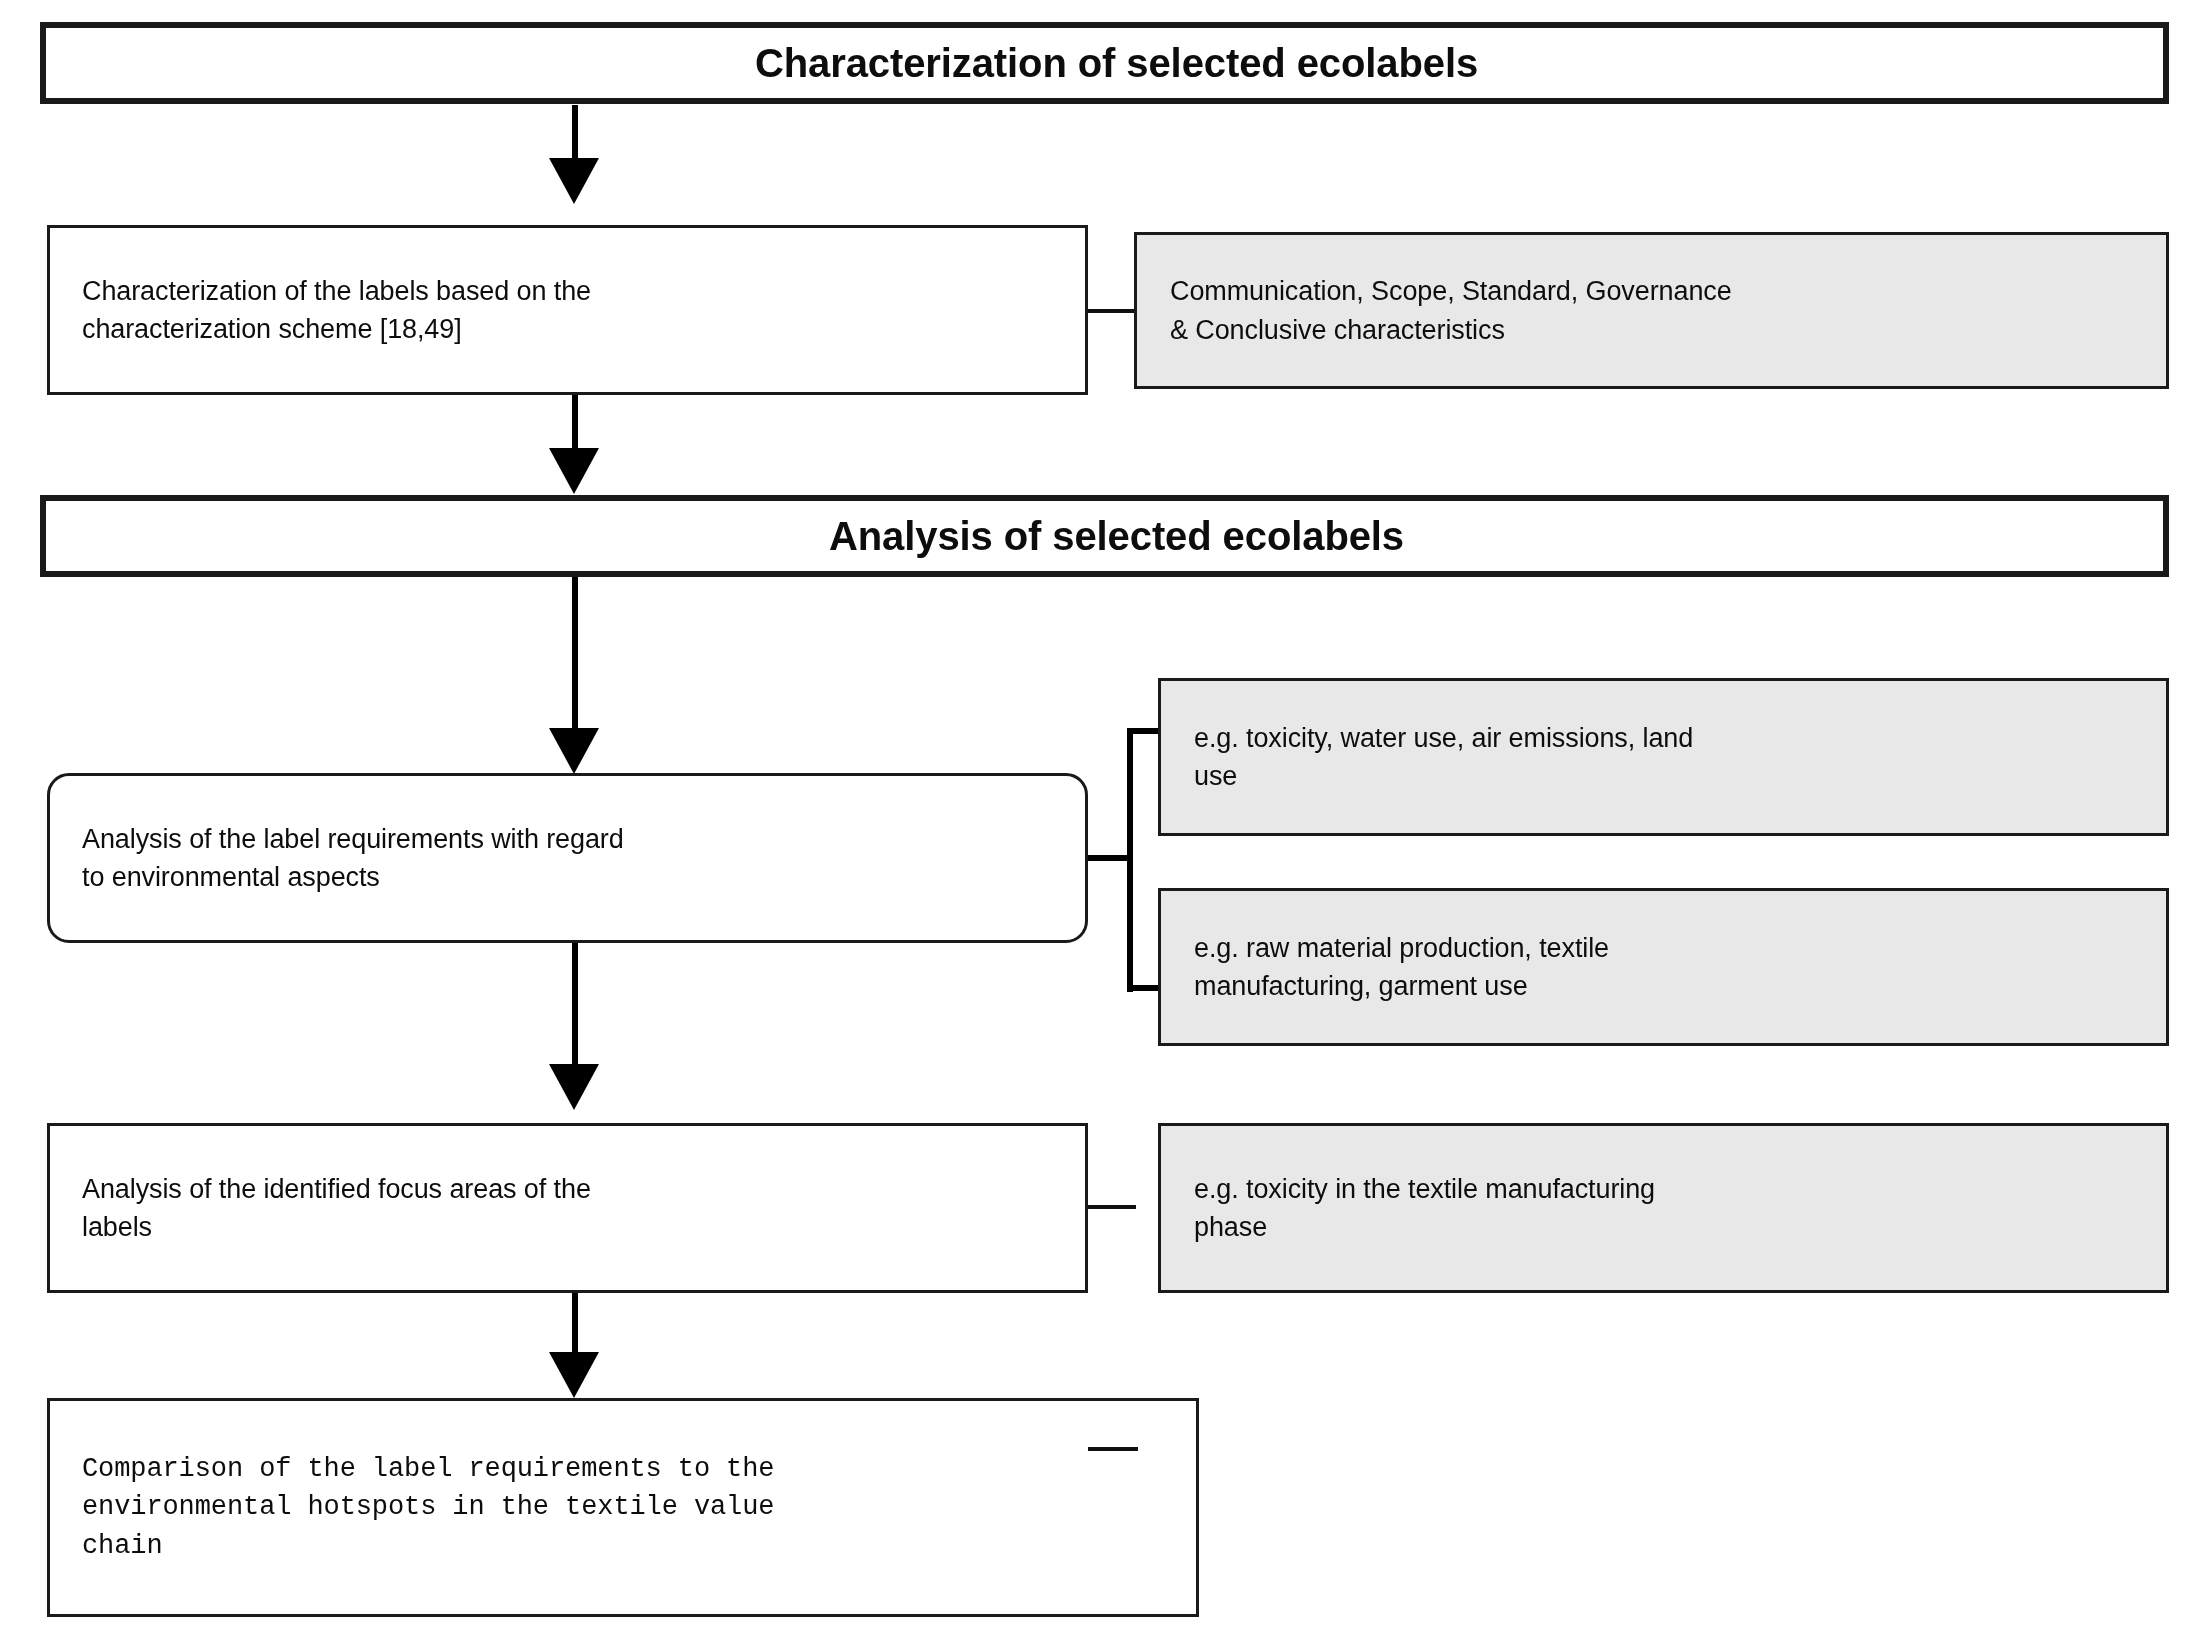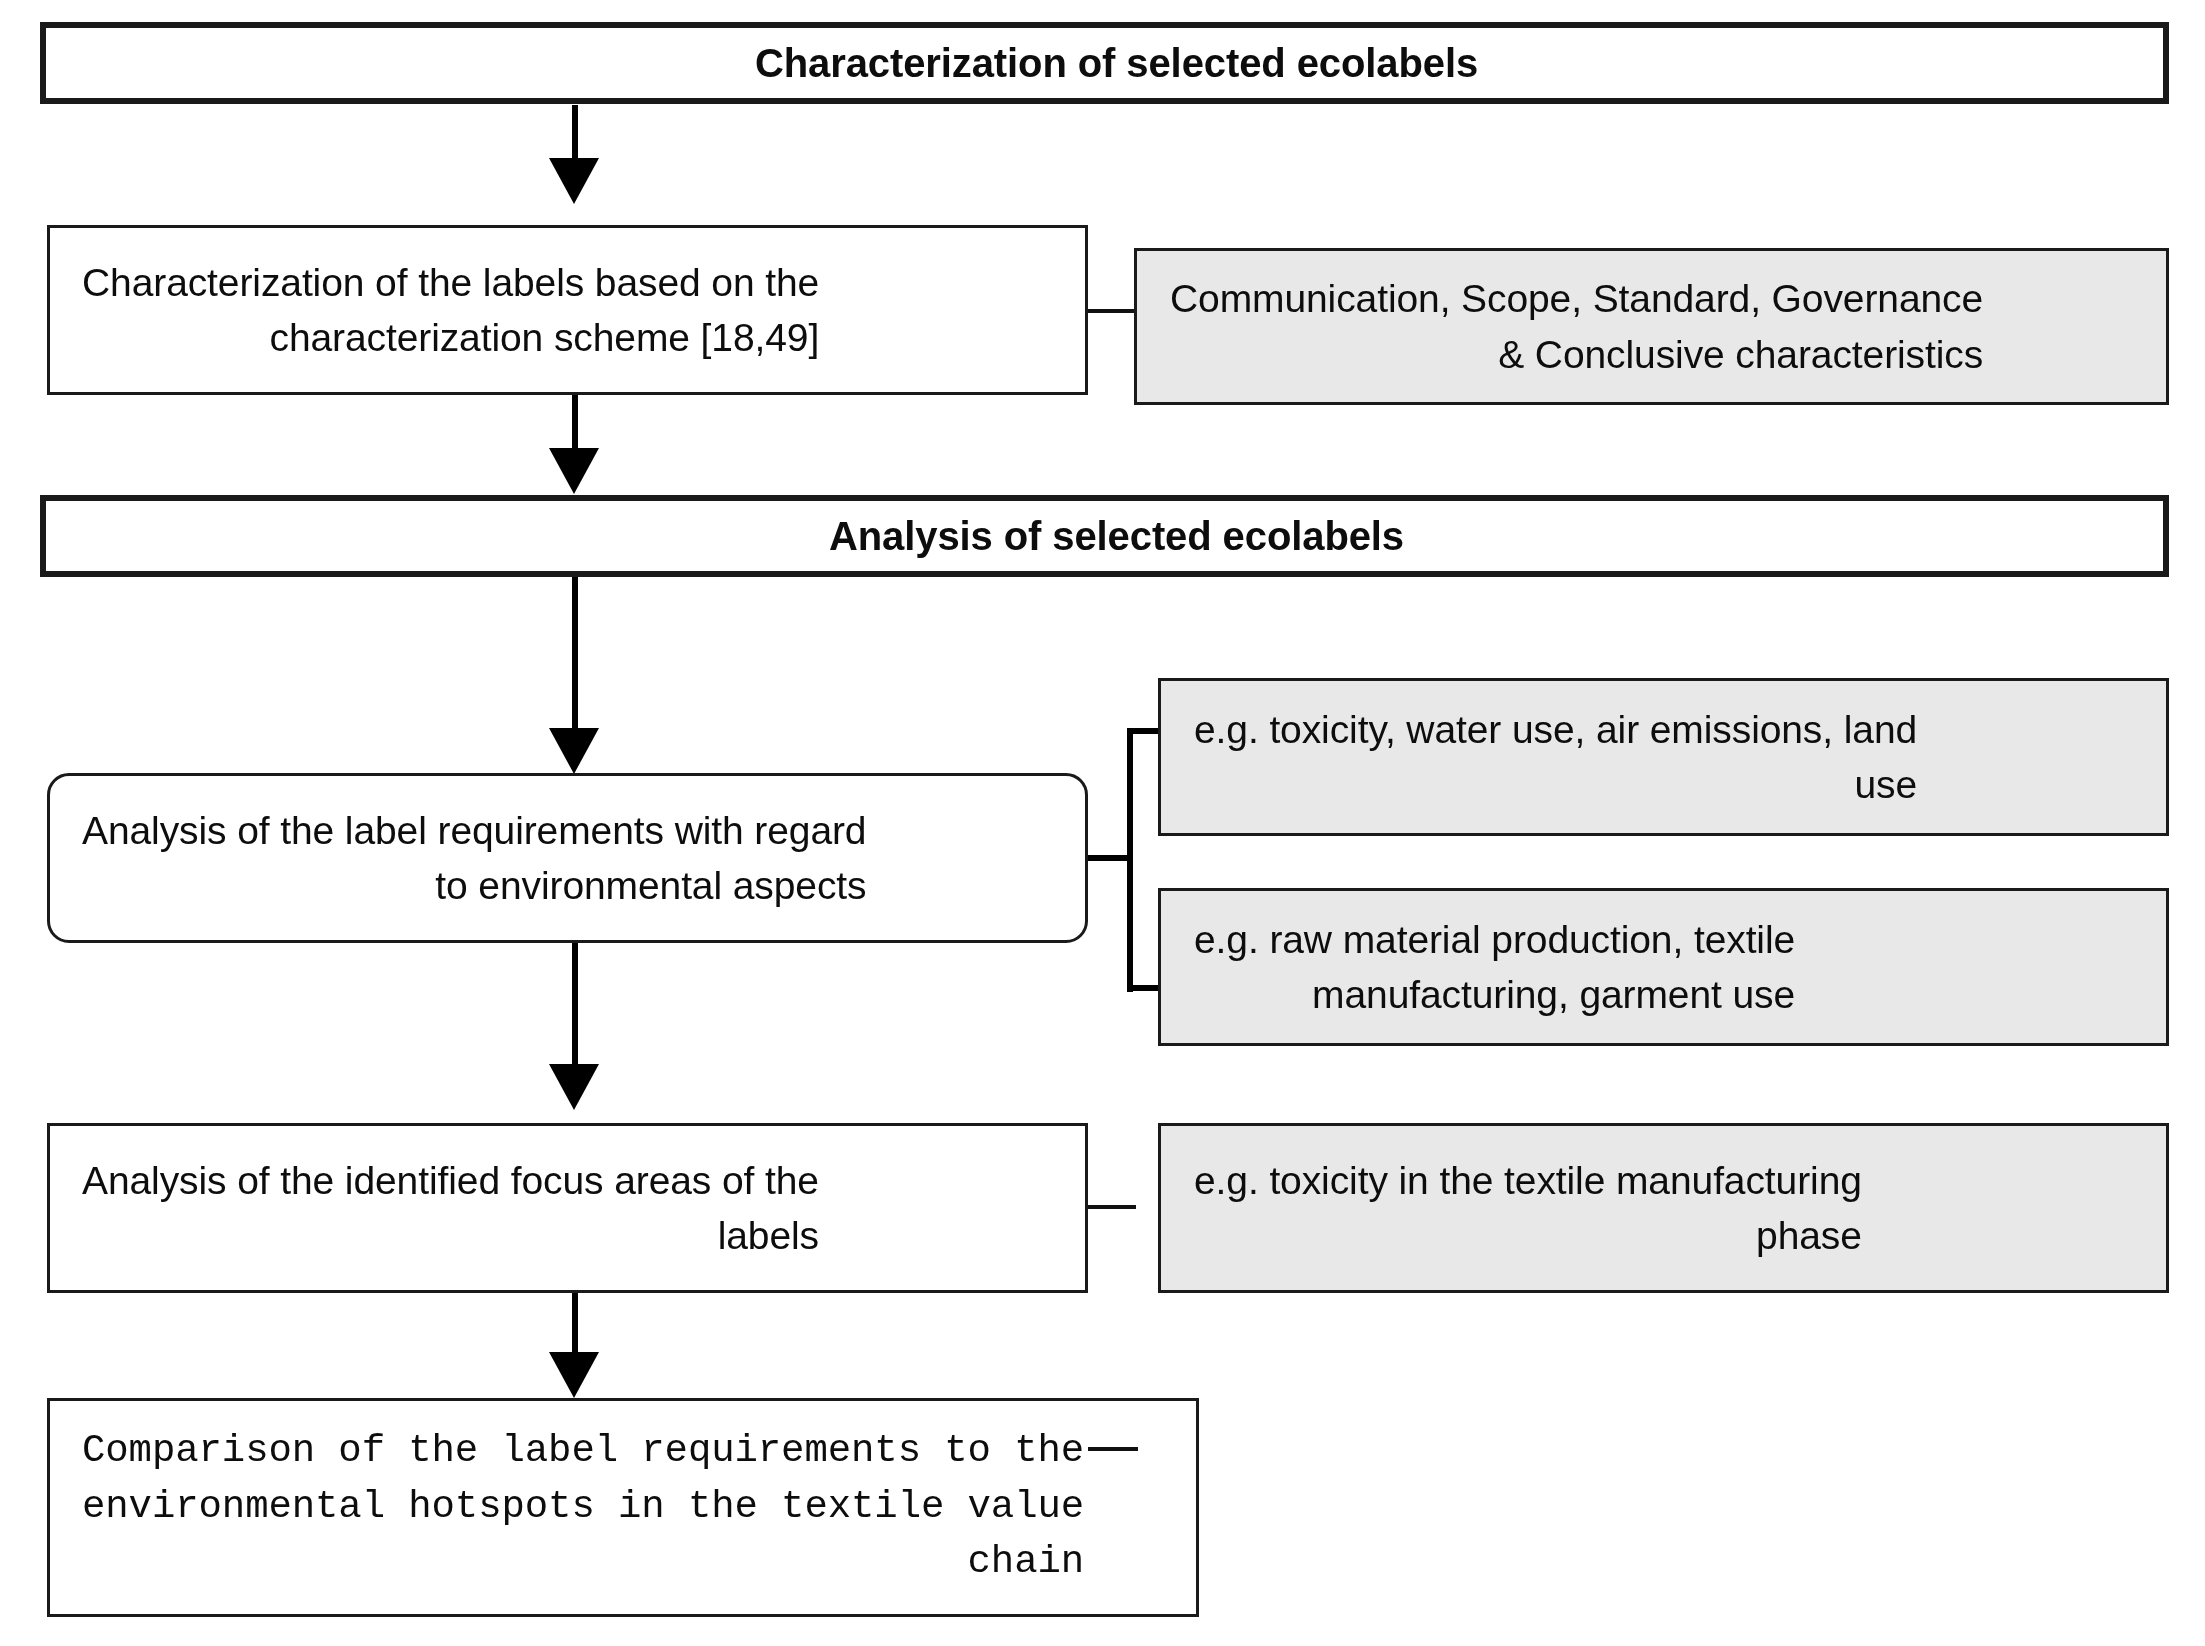--- a/index.html
+++ b/index.html
@@ -28,27 +28,26 @@
   .node.header-node {
     border-width: 6.4px;
     justify-content: center;
     padding-left: 24px;
   }
   .node.gray-node {
     background: #e8e8e8;
     border-width: 3.7px;
   }
   .node-text {
-    font-size: 39px;
+    font-size: 27px;
     line-height: 1.42;
     color: #0d0d0d;
     padding: 0 0 0 32px;
     letter-spacing: -0.1px;
     white-space: pre-line;
-    text-align: right;
   }
   .header-node .node-text {
     font-weight: bold;
     font-size: 40px;
     padding: 0;
     text-align: center;
   }
   .gray-node .node-text {
     padding-left: 33px;
   }
@@ -89,21 +88,21 @@
   <div class="vline" style="left:572px; top:105px; height:64px;"></div>
   <div class="arrowhead" style="left:549px; top:158px;"></div>
 
   <div class="node" style="left:47px; top:225px; width:1041px; height:170px;">
     <span class="node-text">Characterization of the labels based on the
 characterization scheme [18,49]</span>
   </div>
 
   <div class="hline thin" style="left:1088px; top:309px; width:48px;"></div>
 
-  <div class="node gray-node" style="left:1134px; top:232px; width:1035px; height:157px;margin-top:16px;">
+  <div class="node gray-node" style="left:1134px; top:232px; width:1035px; height:157px;">
     <span class="node-text">Communication, Scope, Standard, Governance
 &amp; Conclusive characteristics</span>
   </div>
 
   <div class="vline" style="left:572px; top:395px; height:64px;"></div>
   <div class="arrowhead" style="left:549px; top:448px;"></div>
 
   <div class="node header-node" style="left:40px; top:495px; width:2129px; height:82px;">
     <span class="node-text">Analysis of selected ecolabels</span>
   </div>

